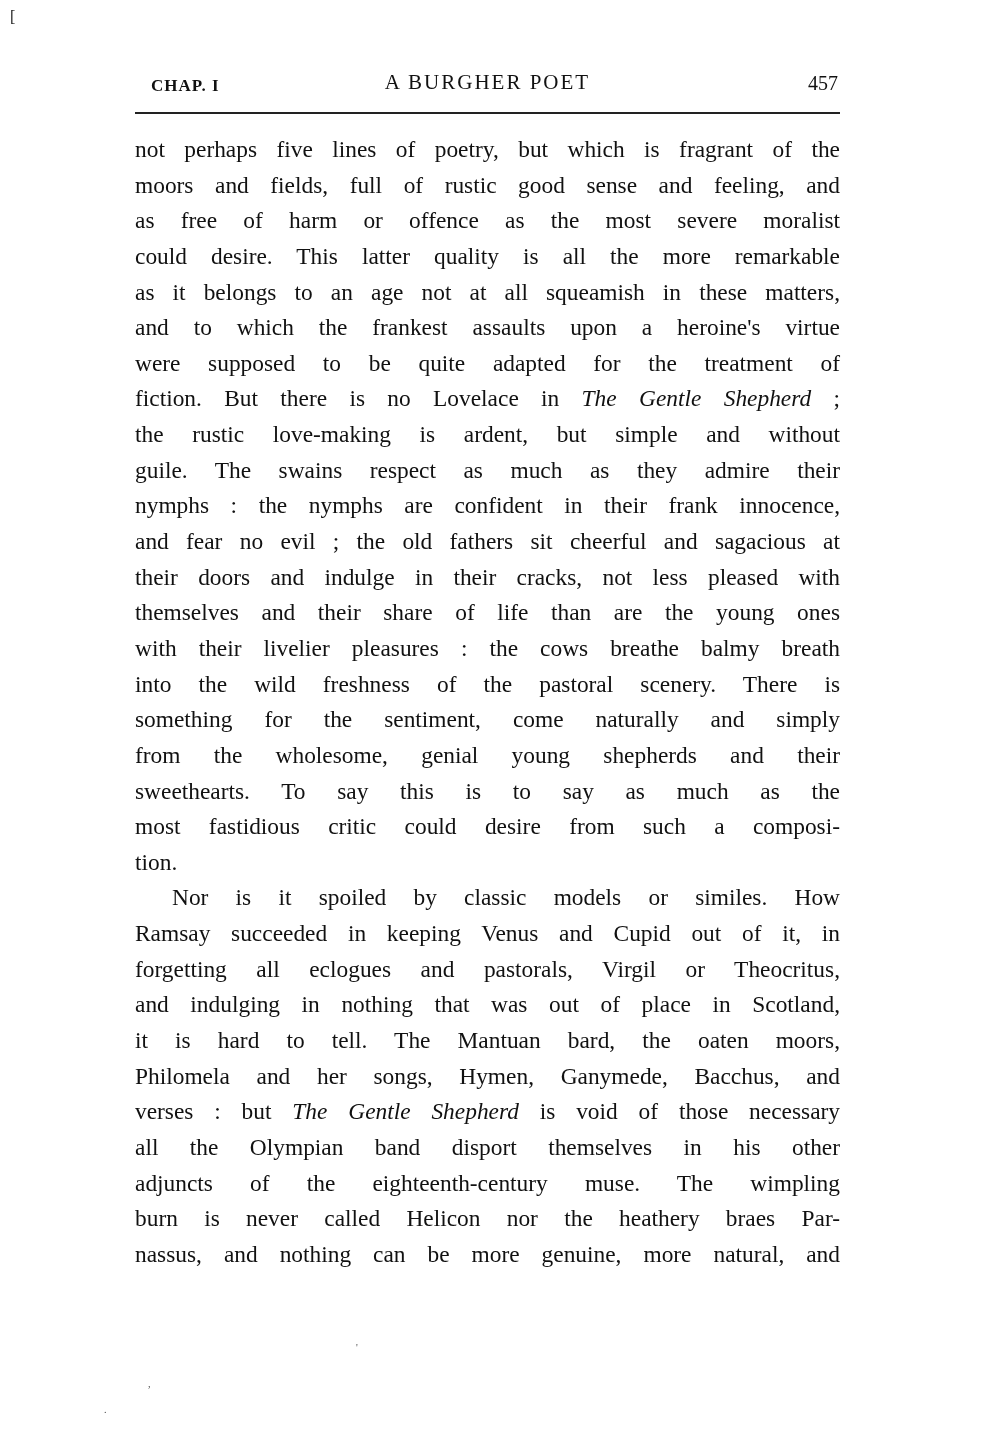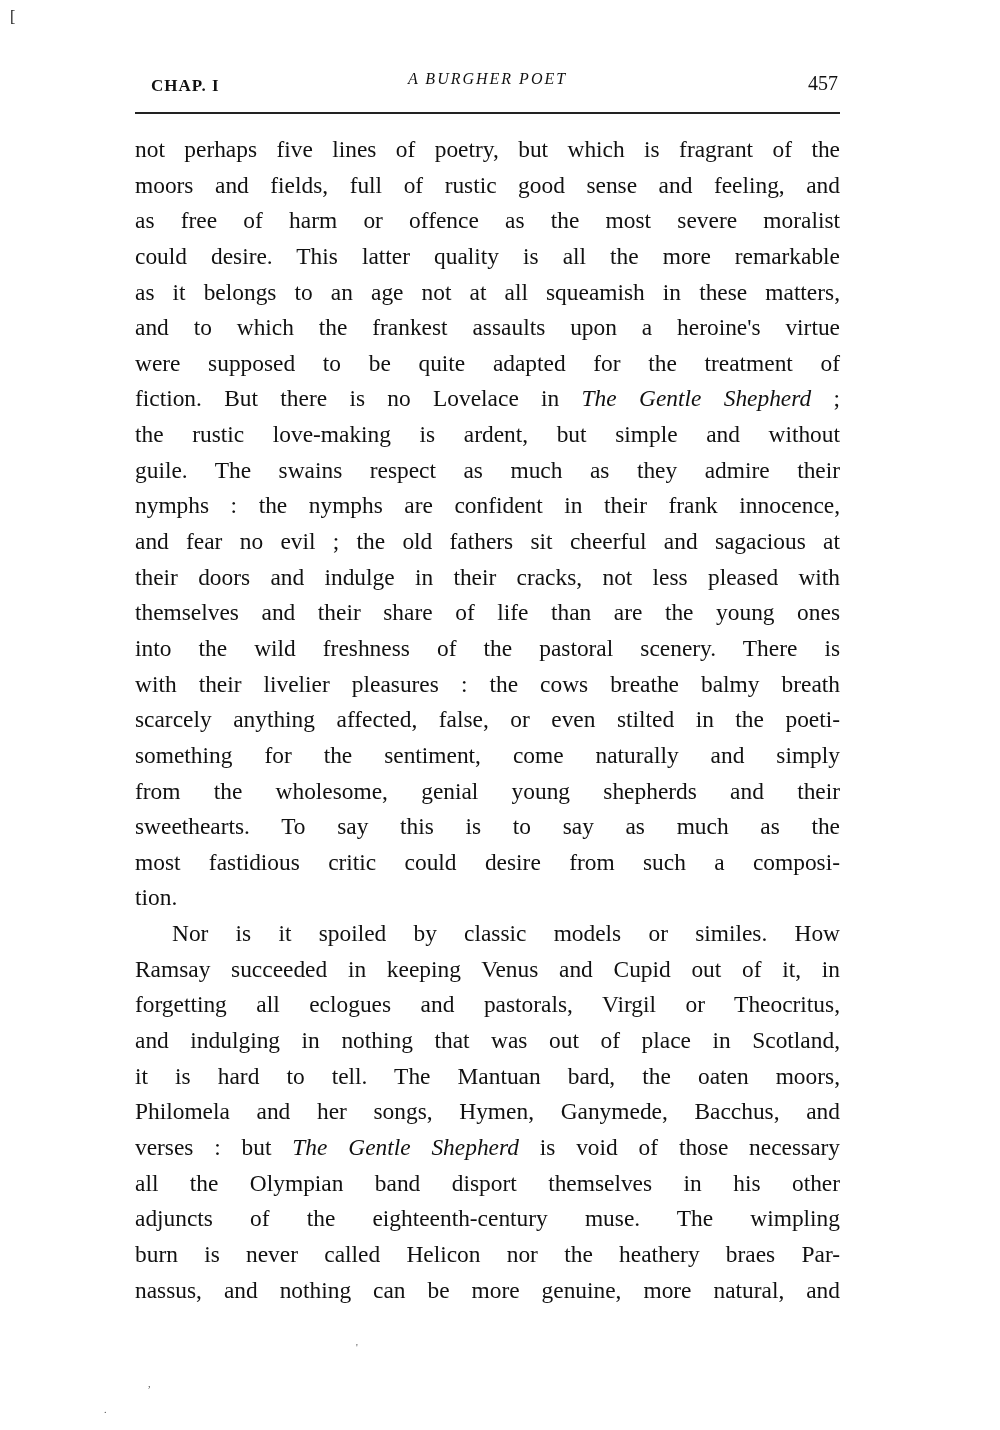--- a/index.html
+++ b/index.html
@@ -1,20 +1,20 @@
 <!DOCTYPE html>
 <html><head>
 <meta charset="utf-8">
 <style>
   html, body { margin: 0; padding: 0; background: #ffffff; }
   body { width: 1000px; height: 1430px; position: relative; overflow: hidden; font-family: "Liberation Serif", "DejaVu Serif", serif; color: #111; }
   .corner-mark { position: absolute; left: 10px; top: 8px; font-size: 16px; color: #222; }
   .running-head { position: absolute; left: 135px; width: 705px; top: 66px; height: 34px; }
   .chap { position: absolute; left: 16px; top: 10px; font-size: 17px; letter-spacing: 1px; font-weight: bold; }
-  .head-title { position: absolute; left: 0; right: 0; top: 4px; text-align: center; font-style: italic; font-size: 16px; letter-spacing: 2px; }
+  .head-title { position: absolute; left: 0; right: 0; top: 4px; text-align: center; font-size: 21px; letter-spacing: 2px; }
   .folio { position: absolute; right: 2px; top: 6px; font-size: 20px; margin-left: 28px; }
   .rule { position: absolute; left: 135px; width: 705px; top: 112px; height: 2px; background: #222; }
   .body-text { position: absolute; left: 135px; width: 705px; top: 132px; font-size: 23.4px; line-height: 35.65px; }
   .line { display: block; text-align: justify; text-align-last: justify; white-space: nowrap; height: 35.65px; }
   .line.last { text-align-last: left; }
   .line.indent { padding-left: 37px; }
   .line i { font-style: italic; }
   .speck { position: absolute; font-size: 10px; color: #444; }
 </style>
 </head>
@@ -38,23 +38,22 @@
       <span class="line"><span>as it belongs to an age not at all squeamish in these matters,</span></span>
       <span class="line"><span>and to which the frankest assaults upon a heroine's virtue</span></span>
       <span class="line"><span>were supposed to be quite adapted for the treatment of</span></span>
       <span class="line"><span>fiction.  But there is no Lovelace in </span><i>The Gentle Shepherd</i><span> ;</span></span>
       <span class="line"><span>the rustic love-making is ardent, but simple and without</span></span>
       <span class="line"><span>guile.  The swains respect as much as they admire their</span></span>
       <span class="line"><span>nymphs : the nymphs are confident in their frank innocence,</span></span>
       <span class="line"><span>and fear no evil ; the old fathers sit cheerful and sagacious at</span></span>
       <span class="line"><span>their doors and indulge in their cracks, not less pleased with</span></span>
       <span class="line"><span>themselves and their share of life than are the young ones</span></span>
+      <span class="line"><span>with their livelier pleasures : the cows breathe balmy breath</span></span>
       <span class="line"><span>into the wild freshness of the pastoral scenery.  There is</span></span>
-      <span class="line"><span>with their livelier pleasures : the cows breathe balmy breath</span></span>
-      <span class="line"><span>scarcely anything affected, false, or even stilted in the poeti-</span></span>
       <span class="line"><span>something for the sentiment, come naturally and simply</span></span>
       <span class="line"><span>from the wholesome, genial young shepherds and their</span></span>
       <span class="line"><span>sweethearts.  To say this is to say as much as the</span></span>
       <span class="line"><span>most fastidious critic could desire from such a composi-</span></span>
       <span class="line last"><span>tion.</span></span>
     </div>
     <div>
       <span class="line indent"><span>Nor is it spoiled by classic models or similes.  How</span></span>
       <span class="line"><span>Ramsay succeeded in keeping Venus and Cupid out of it, in</span></span>
       <span class="line"><span>forgetting all eclogues and pastorals, Virgil or Theocritus,</span></span>

